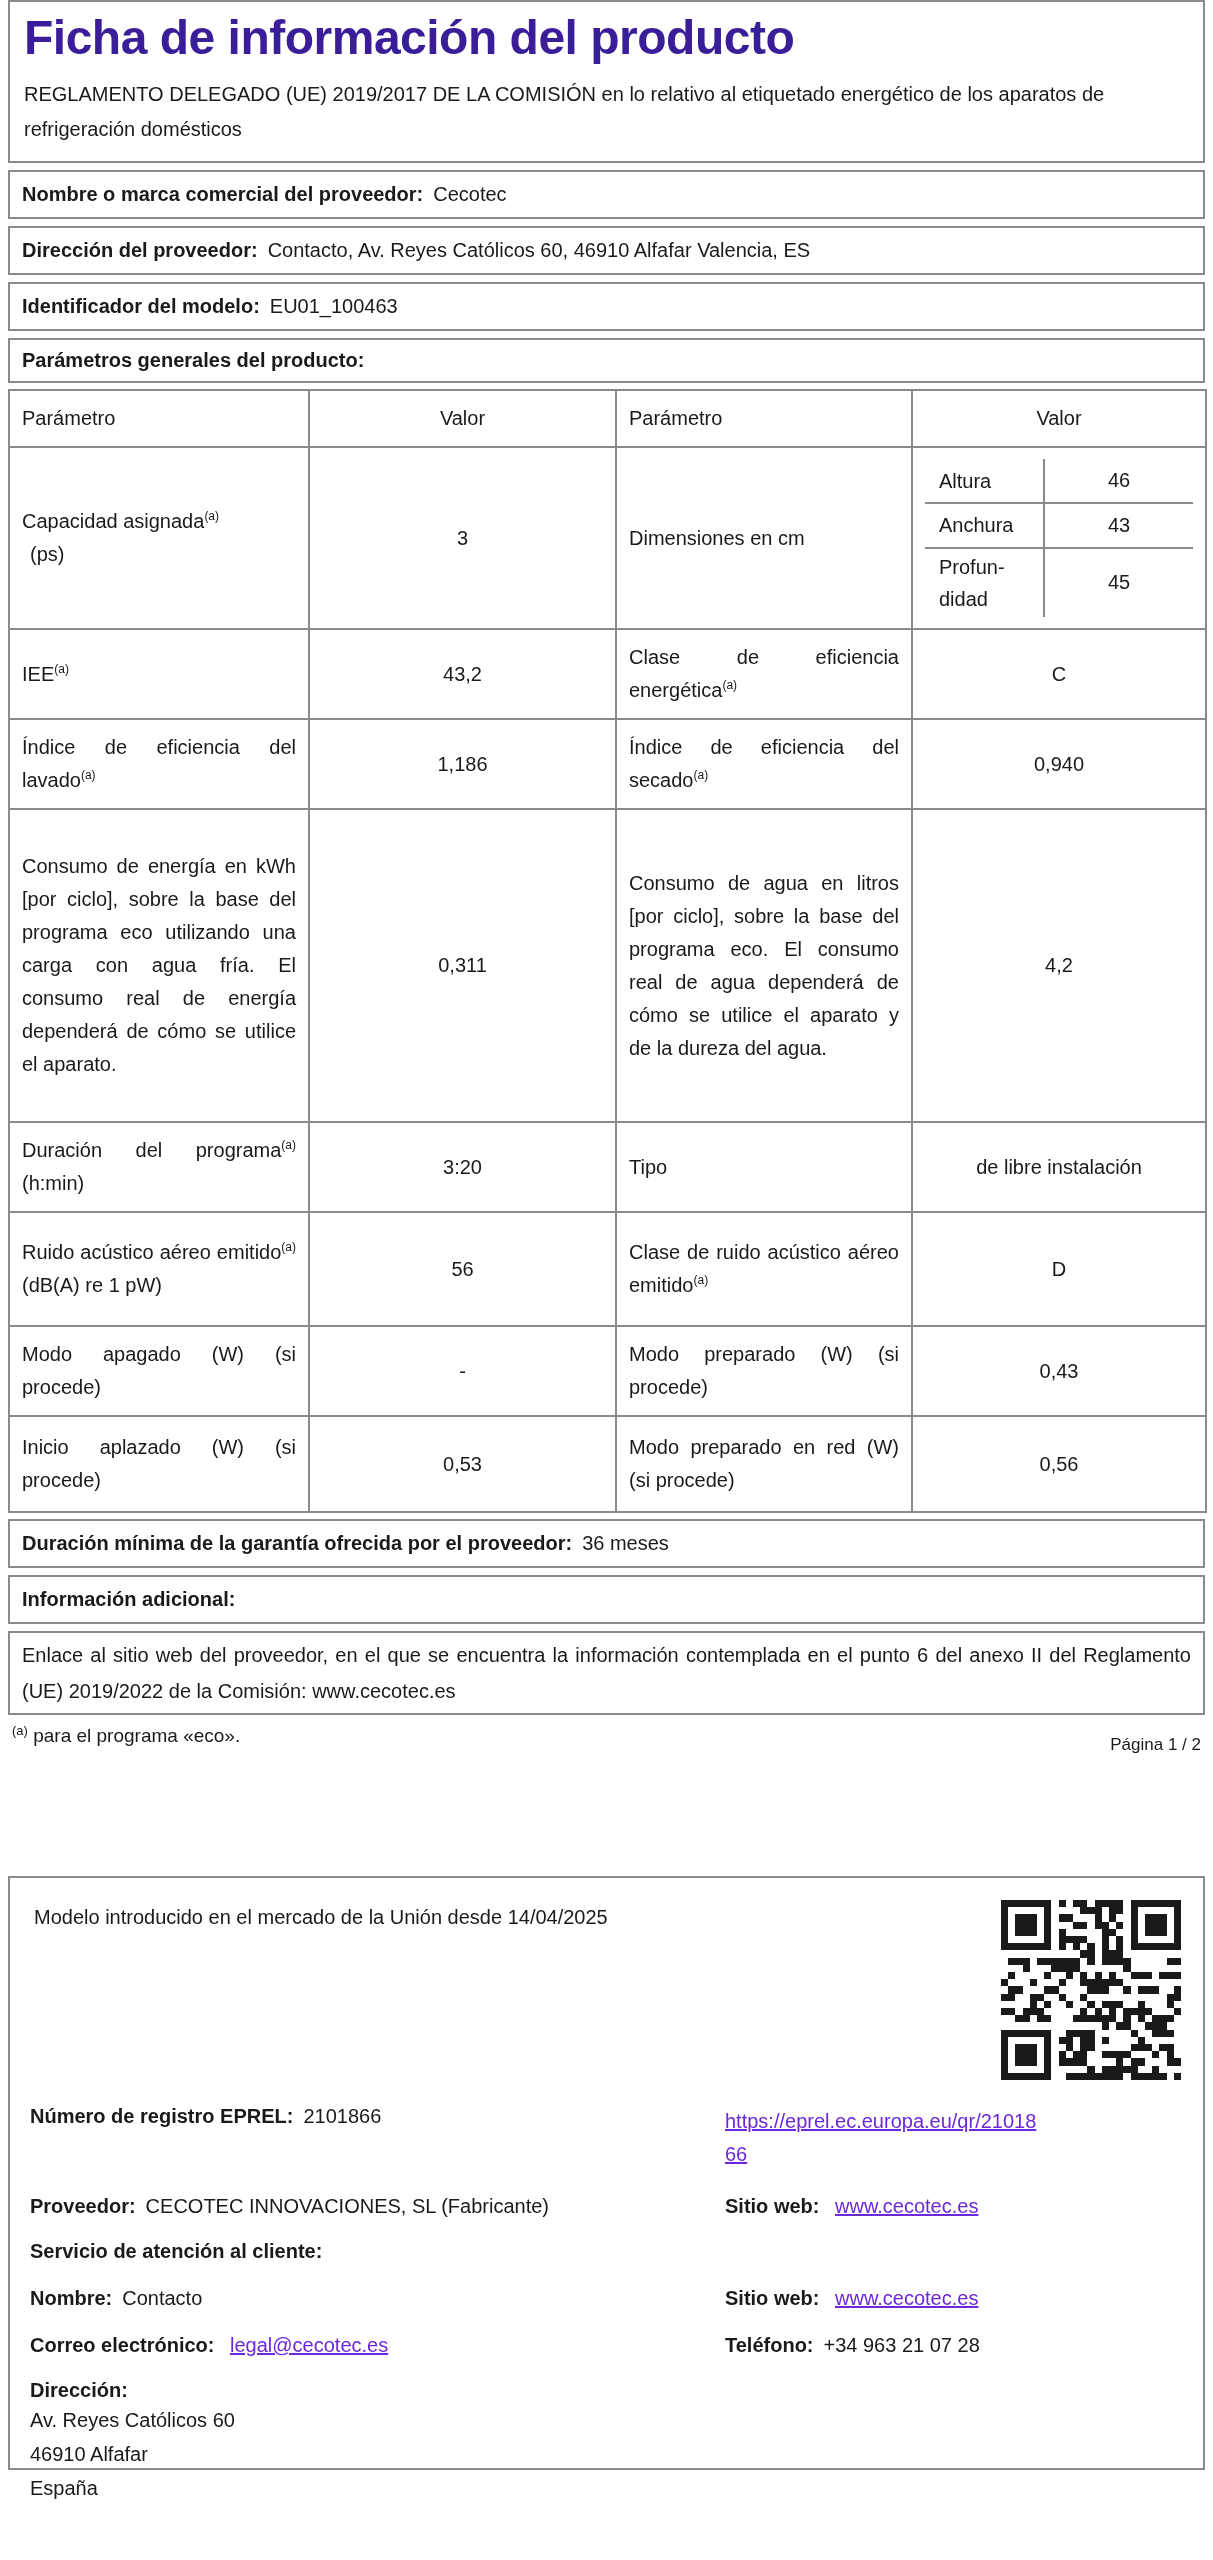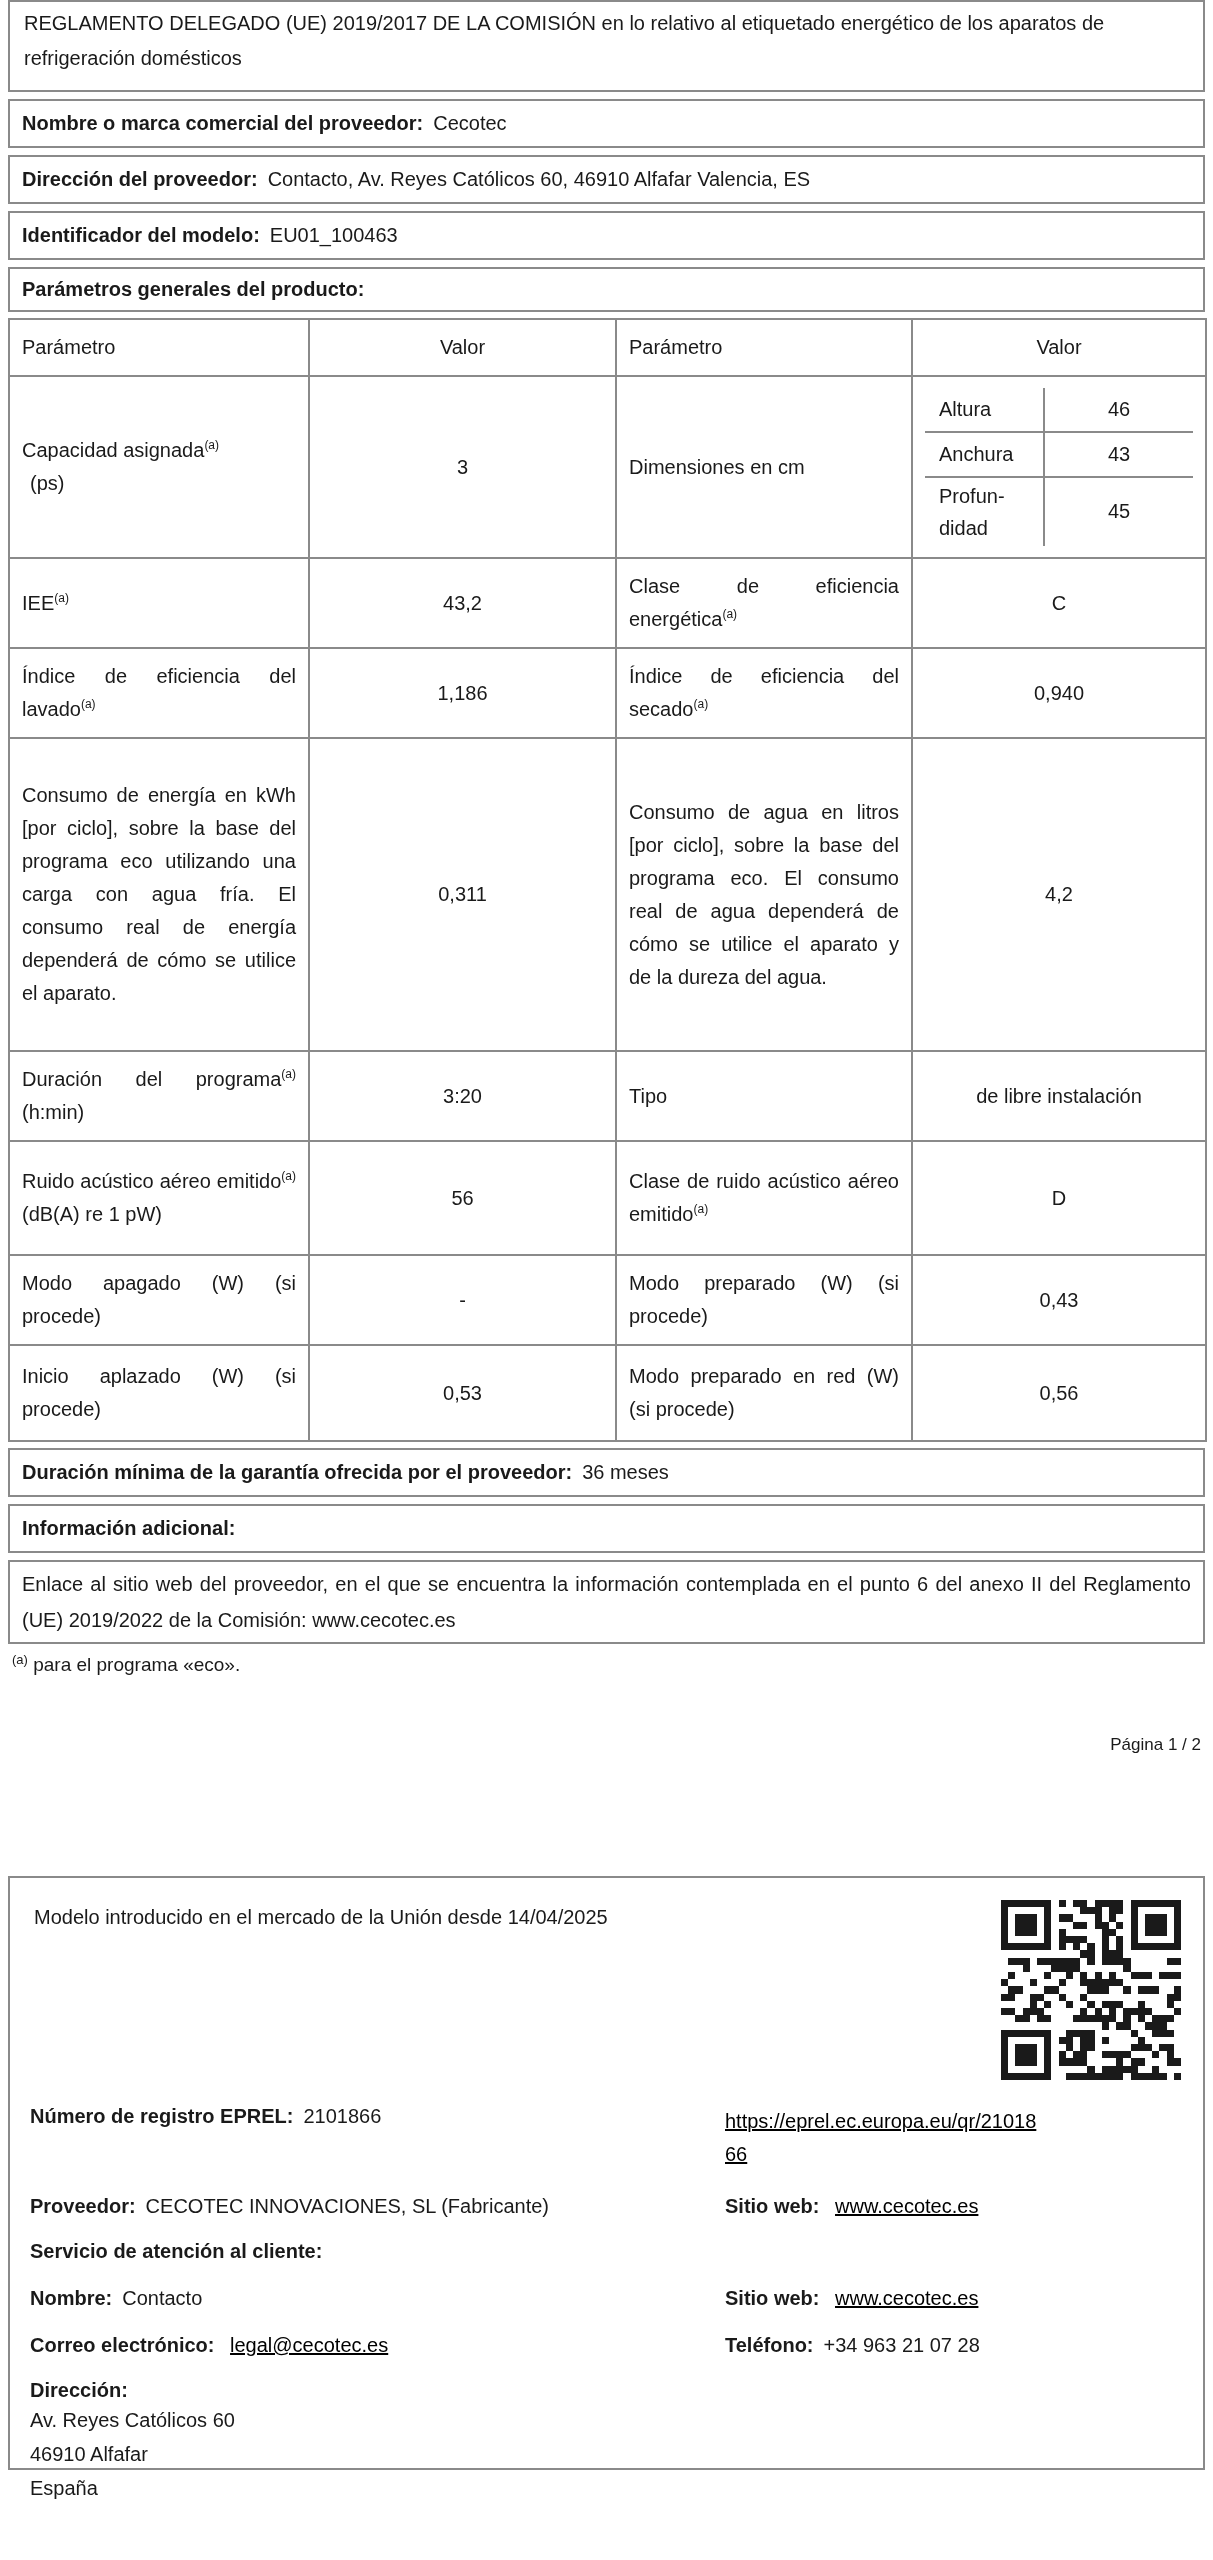--- a/index.html
+++ b/index.html
@@ -66,28 +66,29 @@
     border:2px solid #8a8a8a;box-sizing:border-box;padding:14px 20px;background:#fff;
   }
   .market-entry{margin:14px 0 0 4px;}
   .qr{position:absolute;top:22px;right:22px;width:180px;height:180px;background:#fff;}
   .qr svg{width:100%;height:100%;display:block;}
   .card-grid{margin-top:176px;}
   .crow{display:flex;}
   .crow .cl{flex:1;padding-right:20px;}
   .crow .cr{width:458px;}
   .mb24{margin-bottom:24px}.mb22{margin-bottom:22px}
-  a.doclink{color:#000000;text-decoration:underline;}
+  a.doclink{color:#6d28d9;text-decoration:underline;}
   .wrap-link{display:inline-block;max-width:318px;word-break:break-all;line-height:33px;vertical-align:top;}
   .addr{line-height:32px;margin-top:2px;}
 </style>
 </head>
 <body>
 
 <div class="box title-box">
+  <h1 class="doc-title">Ficha de información del producto</h1>
   <p class="regulation">REGLAMENTO DELEGADO (UE) 2019/2017 DE LA COMISIÓN en lo relativo al etiquetado energético de los aparatos de refrigeración domésticos</p>
 </div>
 
 <div class="box line-box">
   <span class="lbl">Nombre o marca comercial del proveedor:</span><span class="val">Cecotec</span>
 </div>
 <div class="box line-box">
   <span class="lbl">Dirección del proveedor:</span><span class="val">Contacto, Av. Reyes Católicos 60, 46910 Alfafar Valencia, ES</span>
 </div>
 <div class="box line-box">

